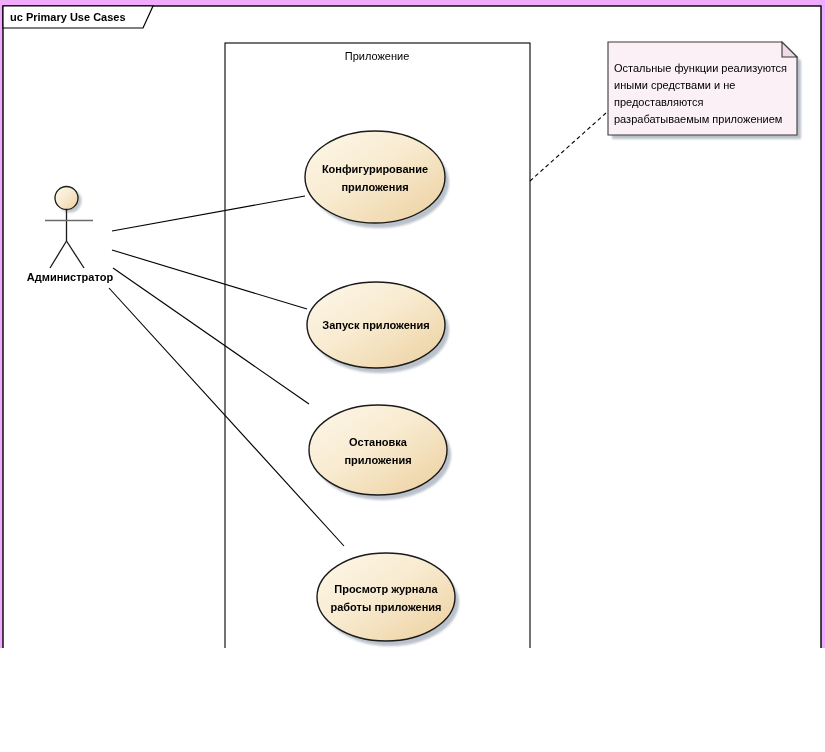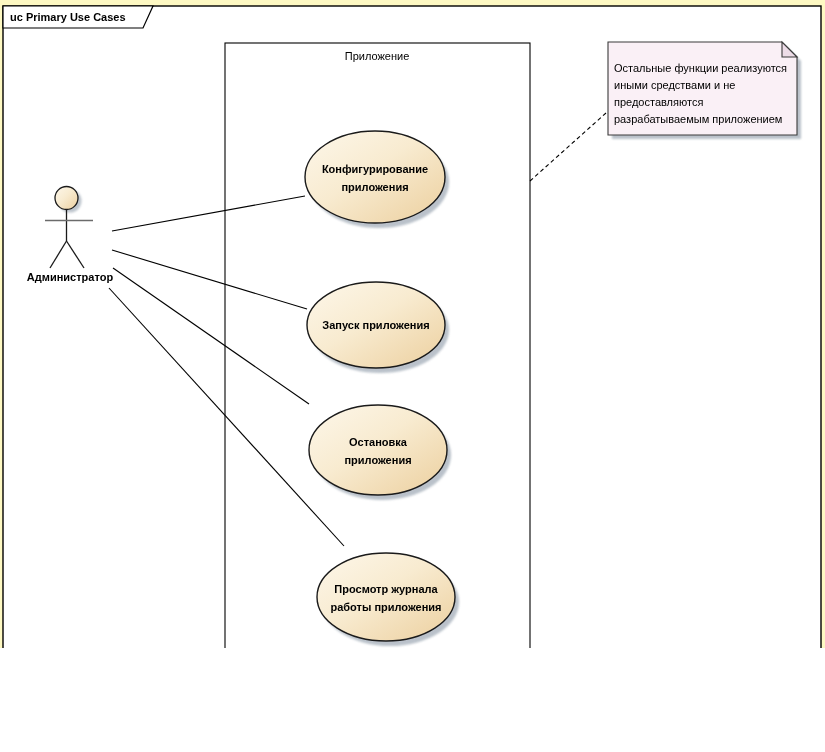--- a/index.html
+++ b/index.html
@@ -1,19 +1,19 @@
 <!DOCTYPE html>
 <html><head>
 <meta charset="utf-8">
 <style>
   html,body{margin:0;padding:0;background:#ffffff;}
   .canvas{
     position:relative;
     width:825px;height:648px;
-    background:#fef9c3;
+    background:#f0abfc;
     font-family:"Liberation Sans", sans-serif;
     overflow:hidden;
   }
   svg{display:block;}
   text{fill:#000000;}
   .t-bold{font-weight:bold;font-size:11px;}
   .t-reg{font-weight:normal;font-size:11px;}
   .t-frame{font-weight:bold;font-size:11px;}
 </style>
 </head>

